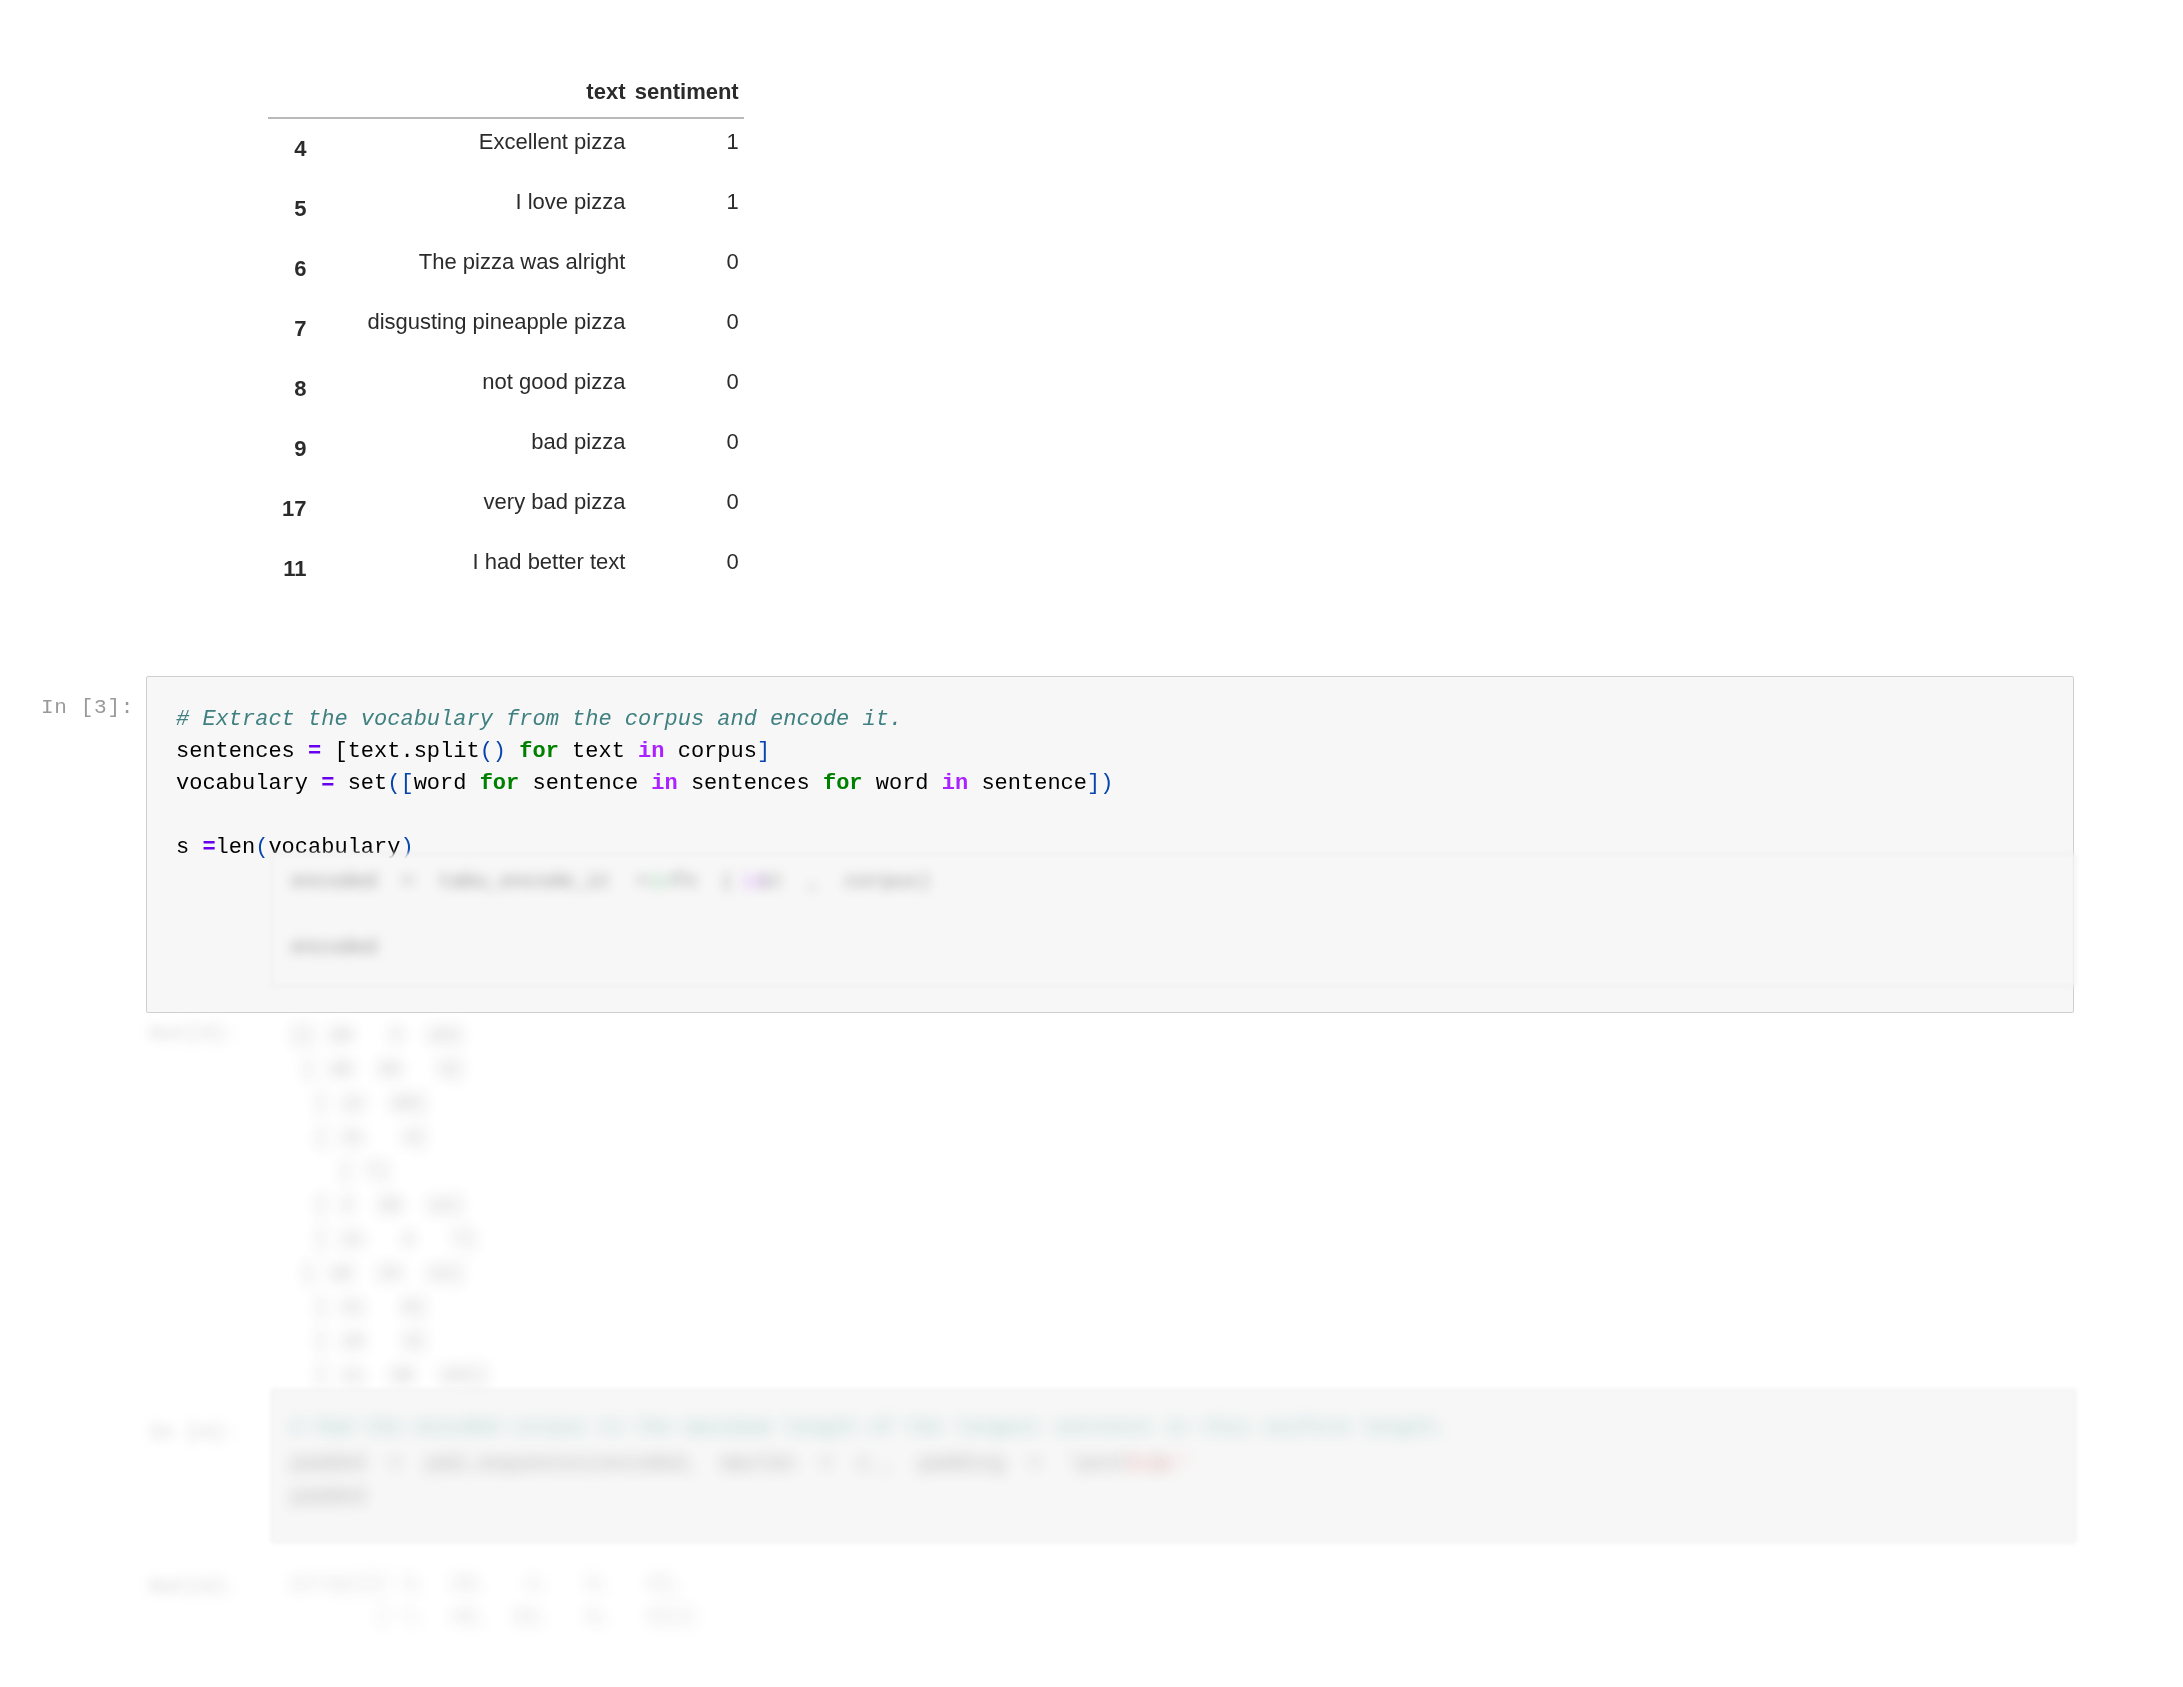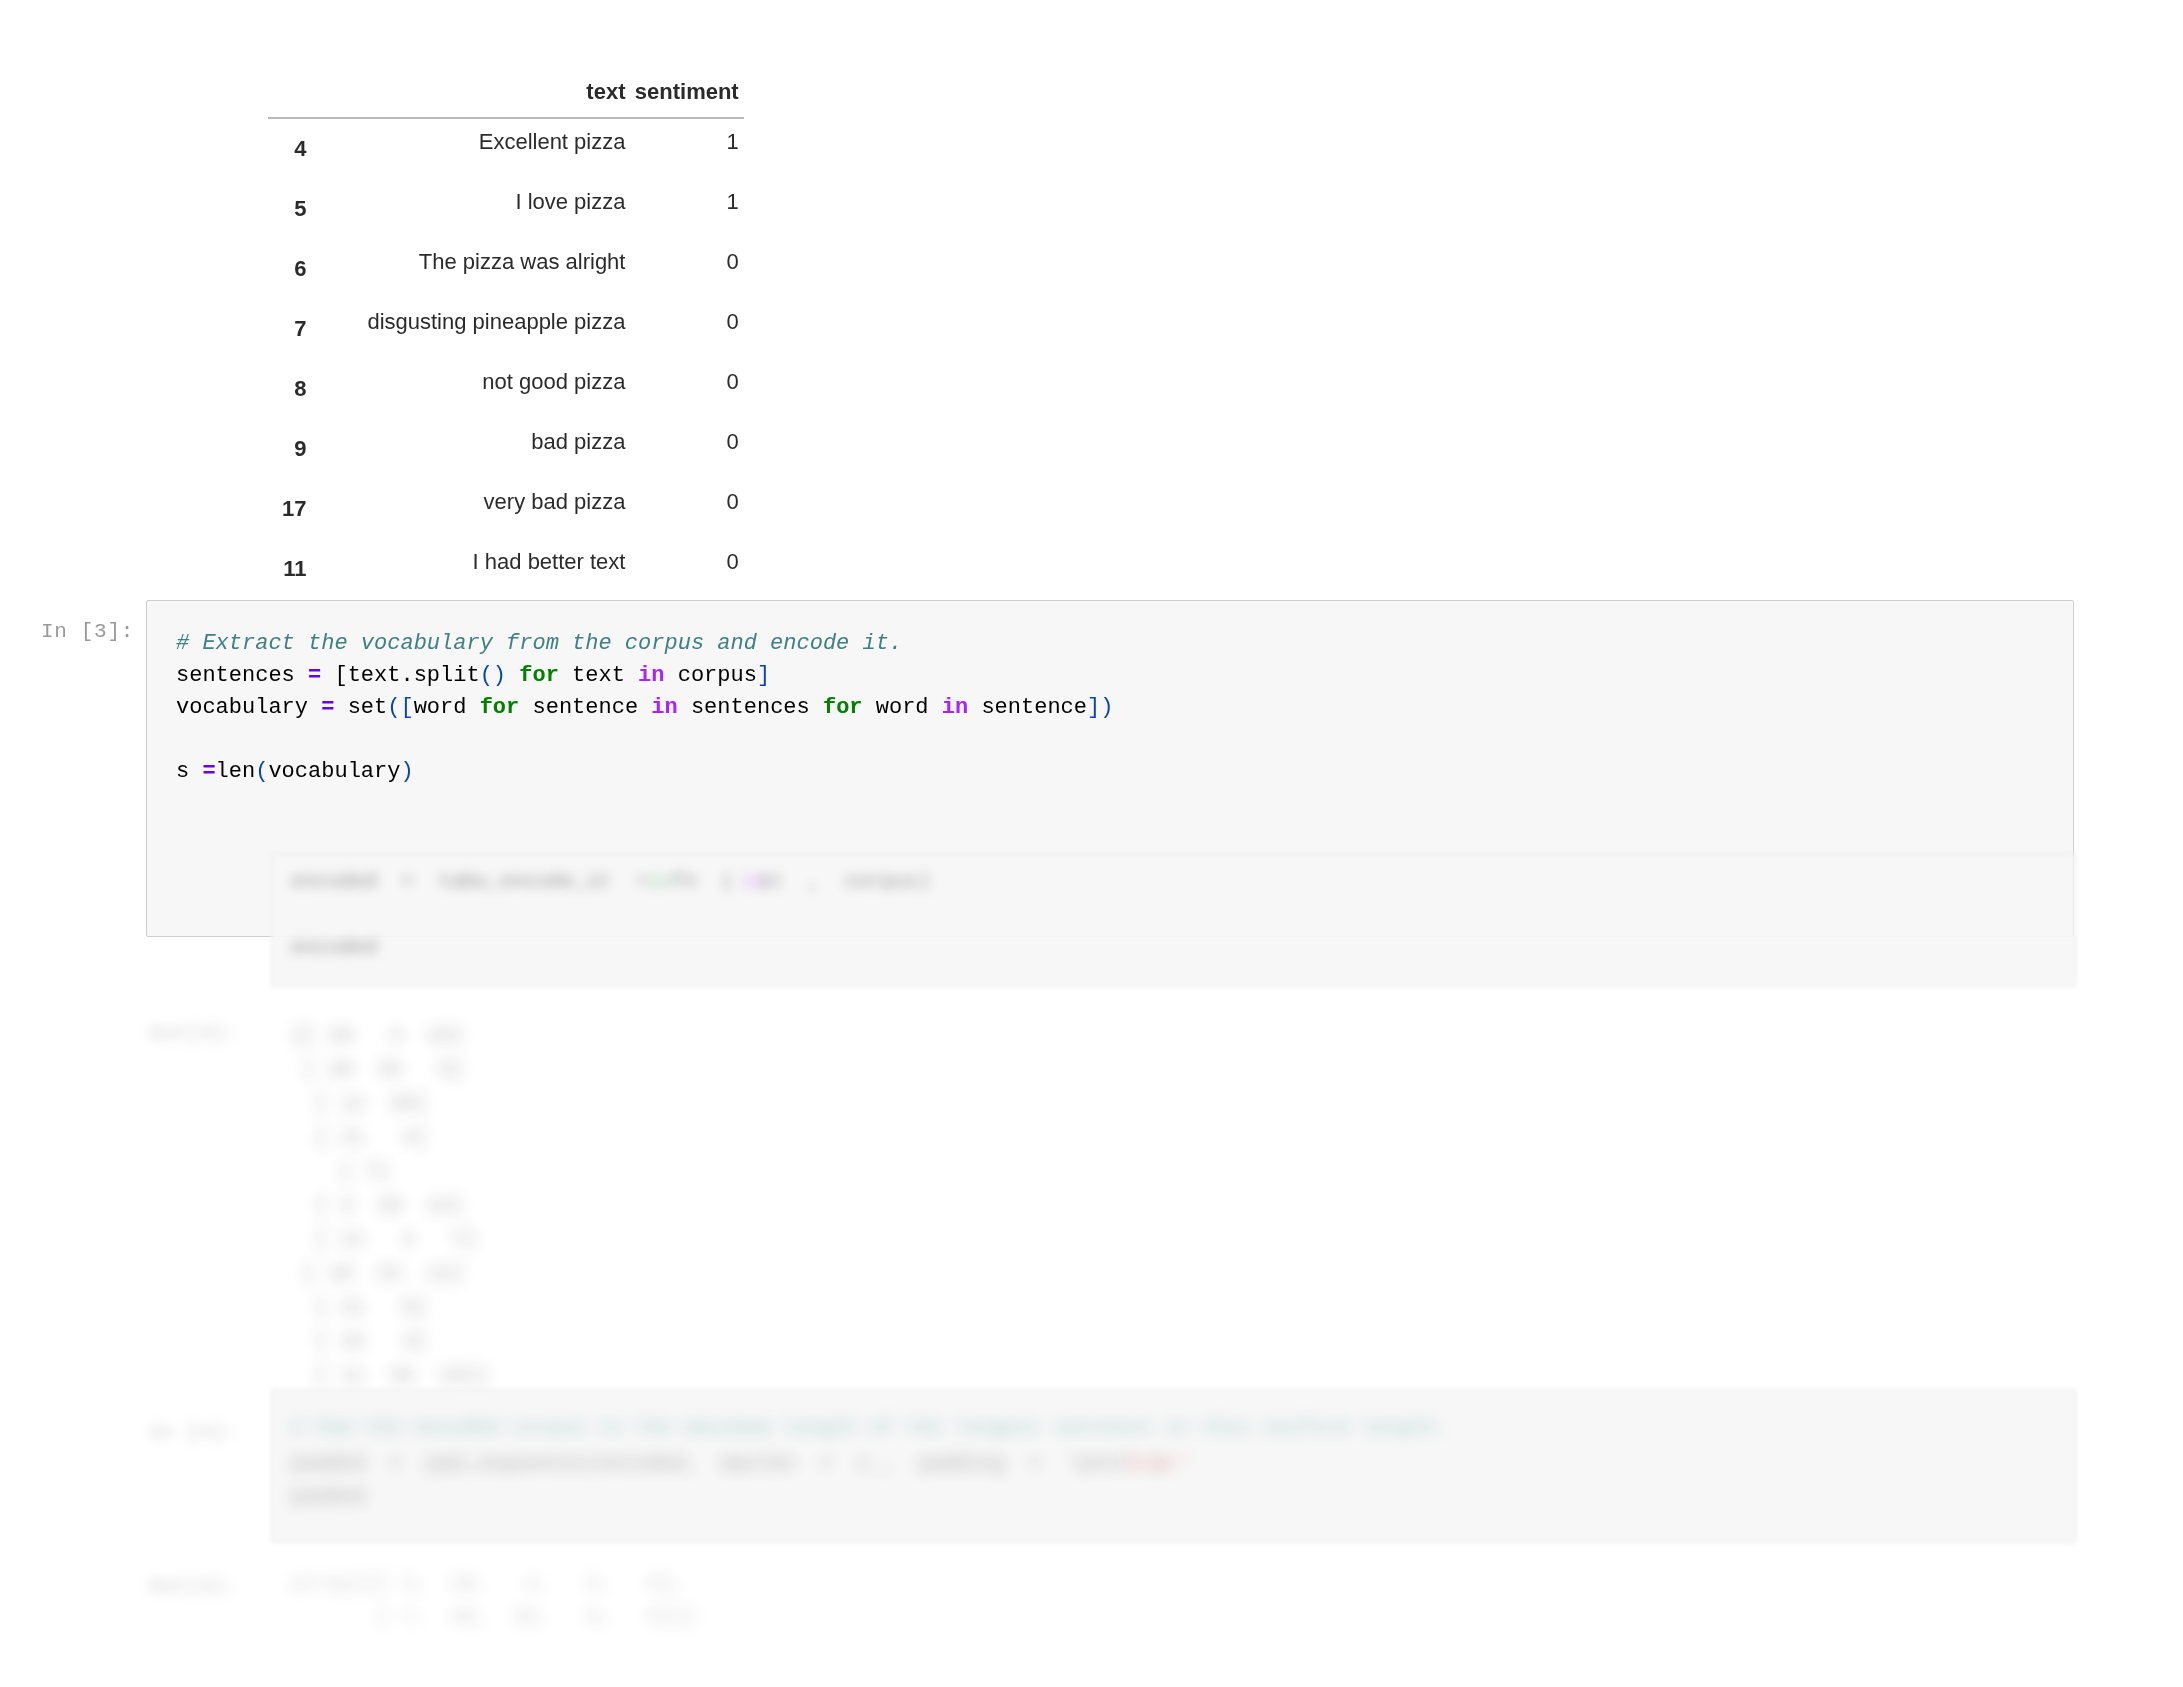--- a/index.html
+++ b/index.html
@@ -194,21 +194,21 @@
       </tr>
       <tr>
         <th>11</th>
         <td class="cell-text">I had better text</td>
         <td class="cell-sent">0</td>
       </tr>
     </tbody>
   </table>
 </div>
 
-<div class="nb-cell" style="left:20px; top:600px; width:2054px;">
+<div class="nb-cell" style="left:20px; top:676px; width:2054px;">
   <div class="prompt">In [3]:</div>
   <div class="input-area" style="height:337px;">
 <pre class="code"><span class="tok-comment"># Extract the vocabulary from the corpus and encode it.</span>
 <span class="tok-name">sentences </span><span class="tok-op">=</span><span class="tok-name"> [text.split</span><span class="tok-punct">()</span><span class="tok-name"> </span><span class="tok-kw">for</span><span class="tok-name"> text </span><span class="tok-kw2">in</span><span class="tok-name"> corpus</span><span class="tok-punct">]</span>
 <span class="tok-name">vocabulary </span><span class="tok-op">=</span><span class="tok-name"> set</span><span class="tok-punct">([</span><span class="tok-name">word </span><span class="tok-kw">for</span><span class="tok-name"> sentence </span><span class="tok-kw2">in</span><span class="tok-name"> sentences </span><span class="tok-kw">for</span><span class="tok-name"> word </span><span class="tok-kw2">in</span><span class="tok-name"> sentence</span><span class="tok-punct">])</span>
 
 <span class="tok-name">s </span><span class="tok-op">=</span><span class="tok-builtin">len</span><span class="tok-punct">(</span><span class="tok-name">vocabulary</span><span class="tok-punct">)</span></pre>
   </div>
 </div>
 

